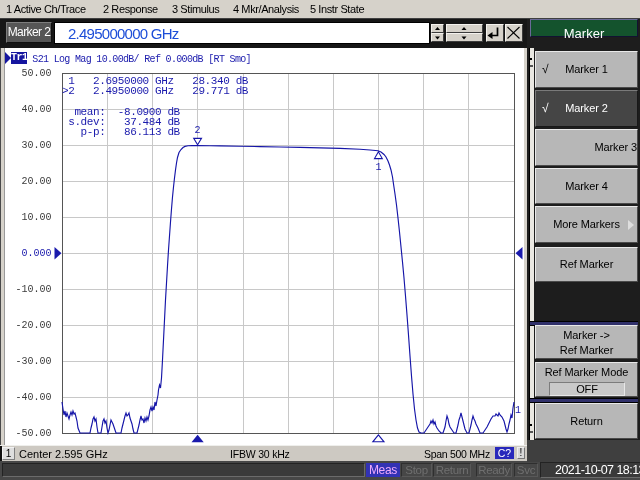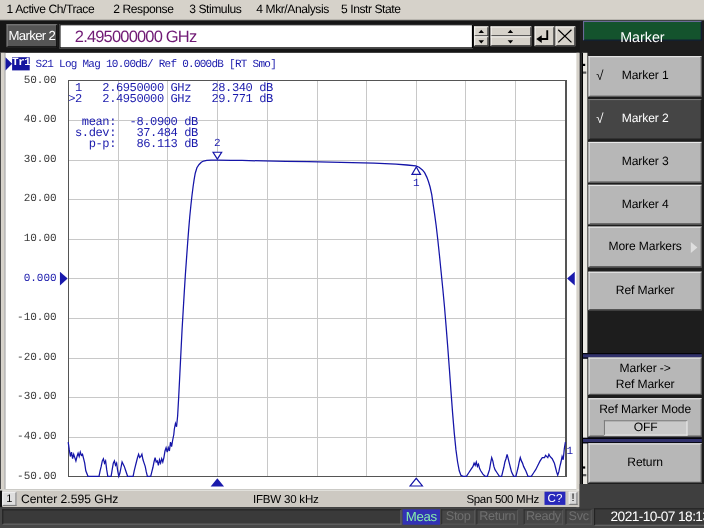--- a/index.html
+++ b/index.html
@@ -5,21 +5,21 @@
   html,body{margin:0;padding:0;width:640px;height:480px;overflow:hidden;background:#000;}
   body{font-family:"Liberation Sans",sans-serif;position:relative;}
   .abs{position:absolute;}
   .mono{font-family:"Liberation Mono",monospace;white-space:pre;}
   
   #menubar{left:0;top:0;width:640px;height:19px;background:#d6d2ca;border-bottom:1px solid #404040;box-sizing:border-box;}
   #menubar span{position:absolute;top:3px;font-size:11px;letter-spacing:-0.4px;color:#000;}
   
   #entrybar{left:0;top:19px;width:640px;height:29px;background:#161616;}
   #mk2label{left:6px;top:3px;width:46px;height:21px;background:#565656;border-top:1px solid #7d7d7d;border-left:1px solid #7d7d7d;border-right:1px solid #101010;border-bottom:1px solid #101010;box-sizing:border-box;color:#fff;font-size:12px;letter-spacing:-0.6px;text-align:center;line-height:19px;}
-  #field{left:54px;top:3px;width:376px;height:22px;background:#fff;border:1px solid #000;box-sizing:border-box;font-size:15px;letter-spacing:-0.75px;color:#701a75;line-height:21px;padding-left:13px;}
+  #field{left:54px;top:3px;width:376px;height:22px;background:#fff;border:1px solid #000;box-sizing:border-box;font-size:15px;letter-spacing:-0.75px;color:#1d4ed8;line-height:21px;padding-left:13px;}
   .ebtn{background:#d6d2ca;border-top:1px solid #f4f2ee;border-left:1px solid #f4f2ee;border-right:1px solid #3c3c3c;border-bottom:1px solid #3c3c3c;box-sizing:border-box;}
   
   #menu{left:527px;top:19px;width:113px;height:443px;background:#1d1d1d;}
   #mhead{left:3px;top:0;width:108px;height:18px;background:#14532d;border-top:1px solid #6a6a98;border-left:1px solid #6a6a98;border-right:1px solid #121232;border-bottom:1px solid #121232;box-sizing:border-box;color:#fff;font-size:13px;text-align:center;line-height:27px;}
   #track{left:1.5px;top:29px;width:5px;height:411px;background:#eae8e2;border-left:1px solid #000;box-sizing:border-box;}
   .skey{left:8px;width:103px;background:#b7b7b7;border-top:1px solid #e9e9e9;border-left:1px solid #e9e9e9;border-right:1px solid #4a4a4a;border-bottom:1px solid #4a4a4a;box-sizing:border-box;color:#000;font-size:11px;letter-spacing:-0.1px;text-align:center;}
   .skey.dark{background:#454545;color:#fff;border-top-color:#7a7a7a;border-left-color:#7a7a7a;border-right-color:#181818;border-bottom-color:#181818;}
   .chk{position:absolute;left:6px;font-size:12px;}
   .arr{position:absolute;right:3px;width:0;height:0;border-left:6px solid #dedede;border-top:5px solid transparent;border-bottom:5px solid transparent;}
   .navysep{left:3px;width:108px;height:3px;background:#31316b;border-top:1px solid #000;border-bottom:1px solid #000;box-sizing:content-box;}
@@ -141,38 +141,38 @@
     <div class="abs" style="left:2px;top:1px;width:13px;height:13px;background:#dedede;border:1px solid #f2f2f2;border-right-color:#808080;border-bottom-color:#808080;box-sizing:border-box;text-align:center;line-height:11px;font-size:10px;">1</div>
     <span class="abs" style="left:19px;top:2px;">Center 2.595 GHz</span>
     <span class="abs" style="left:230px;top:2px;font-size:10.5px;letter-spacing:-0.2px;">IFBW 30 kHz</span>
     <span class="abs" style="left:424px;top:2px;font-size:10.5px;letter-spacing:-0.3px;">Span 500 MHz</span>
     <div class="abs" style="left:495px;top:1px;width:19px;height:12px;background:#2828bb;color:#fff;font-size:10.5px;text-align:center;line-height:12px;">C?</div>
     <div class="abs" style="left:517px;top:1px;width:8px;height:12px;background:#d9d9d9;border:1px solid #f0f0f0;border-right-color:#777;border-bottom-color:#777;box-sizing:border-box;text-align:center;line-height:10px;font-size:10px;">!</div>
   </div>
 
   <div id="botbar" class="abs">
     <div class="abs sunk" style="left:2px;top:2px;width:363px;height:14px;"></div>
-    <div class="abs" style="left:366px;top:2px;width:34px;height:14px;background:#3232b4;color:#86efac;font-size:12px;letter-spacing:-0.3px;text-align:center;line-height:14px;">Meas</div>
+    <div class="abs" style="left:366px;top:2px;width:34px;height:14px;background:#3232b4;color:#f0abfc;font-size:12px;letter-spacing:-0.3px;text-align:center;line-height:14px;">Meas</div>
     <div class="abs gr" style="left:401px;top:2px;width:31px;height:14px;line-height:12px;">Stop</div>
     <div class="abs gr" style="left:433px;top:2px;width:38px;height:14px;line-height:12px;">Return</div>
     <div class="abs gr" style="left:476px;top:2px;width:36px;height:14px;line-height:12px;">Ready</div>
     <div class="abs gr" style="left:514px;top:2px;width:24px;height:14px;line-height:12px;">Svc</div>
     <div class="abs sunk" style="left:540px;top:1px;width:120px;height:16px;color:#fff;font-size:12.5px;letter-spacing:-0.55px;text-align:center;line-height:15px;">2021-10-07 18:13</div>
   </div>
 
   <div id="menu" class="abs">
     <div id="mhead" class="abs">Marker</div>
     <div id="track" class="abs"></div>
     <div class="abs" style="left:3px;top:39px;width:2px;height:2px;background:#000;"></div>
     <div class="abs" style="left:2.5px;top:46px;width:3px;height:2px;background:#555;"></div>
     <div class="abs" style="left:3px;top:405px;width:2px;height:2px;background:#000;"></div>
     <div class="abs" style="left:2.5px;top:412px;width:3px;height:2px;background:#555;"></div>
     <div class="abs skey" style="top:32px;height:37px;line-height:35px;"><span class="chk">√</span>Marker 1</div>
     <div class="abs skey dark" style="top:71px;height:37px;line-height:35px;"><span class="chk">√</span>Marker 2</div>
-    <div class="abs skey" style="top:110px;height:37px;line-height:35px;">Marker 3</div>
+    <div class="abs skey" style="top:110px;height:37px;line-height:35px;text-align:right;">Marker 3</div>
     <div class="abs skey" style="top:149px;height:36px;line-height:34px;">Marker 4</div>
     <div class="abs skey" style="top:187px;height:37px;line-height:35px;">More Markers<span class="arr" style="top:13px;"></span></div>
     <div class="abs skey" style="top:228px;height:35px;line-height:33px;">Ref Marker</div>
     <div class="abs navysep" style="top:302px;"></div>
     <div class="abs skey" style="top:306px;height:34px;line-height:15px;padding-top:2px;">Marker -&gt;<br>Ref Marker</div>
     <div class="abs skey" style="top:343px;height:35px;line-height:15px;padding-top:2px;">Ref Marker Mode<div style="position:absolute;left:13px;top:19px;width:76px;height:14px;background:#c9c9c9;border:1px solid #7c7c7c;border-right-color:#e8e8e8;border-bottom-color:#e8e8e8;box-sizing:border-box;line-height:12px;">OFF</div></div>
     <div class="abs navysep" style="top:379px;"></div>
     <div class="abs skey" style="top:384px;height:36px;line-height:34px;">Return</div>
     <div class="abs" style="left:0;top:421px;width:113px;height:22px;background:#3f3f3f;"></div>
   </div>

